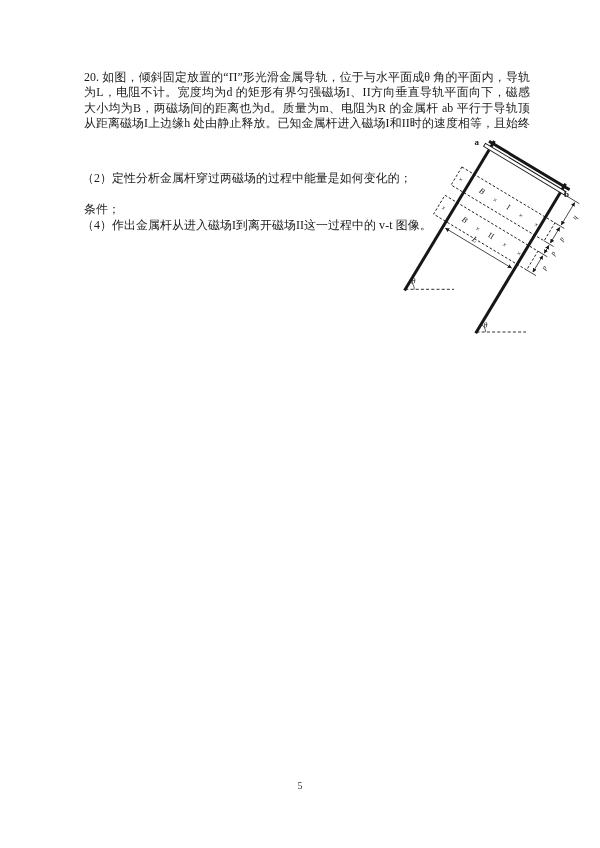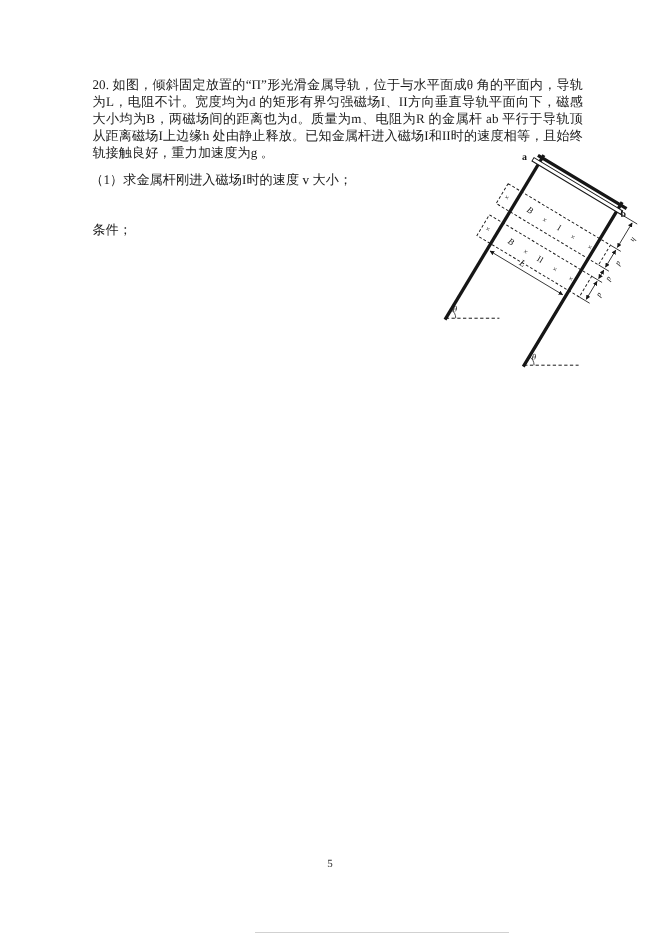--- a/index.html
+++ b/index.html
@@ -66,24 +66,24 @@
 </style>
 </head>
 <body>
 
 <div class="page">
 
   <div class="pline just l0">20. 如图，倾斜固定放置的“Π”形光滑金属导轨，位于与水平面成θ 角的平面内，导轨宽</div>
   <div class="pline just l1">为L，电阻不计。宽度均为d 的矩形有界匀强磁场I、II方向垂直导轨平面向下，磁感应强度</div>
   <div class="pline just l2">大小均为B，两磁场间的距离也为d。质量为m、电阻为R 的金属杆 ab 平行于导轨顶部，</div>
   <div class="pline just l3">从距离磁场I上边缘h 处由静止释放。已知金属杆进入磁场I和II时的速度相等，且始终与导</div>
-  <div class="pline l4">轨接触良好，重力加速度为g 。</div>
 
-  <div class="pline i0">（1）求金属杆刚进入磁场I时的速度 v 大小；</div>
+  <div class="pline i1">（2）定性分析金属杆穿过两磁场的过程中能量是如何变化的；</div>
   <div class="pline i3">条件；</div>
+  <div class="pline i4">（4）作出金属杆从进入磁场I到离开磁场II这一过程中的 v-t 图像。</div>
 
   <svg class="figure" viewBox="0 0 200 212" xmlns="http://www.w3.org/2000/svg">
     <defs>
       <marker id="arw" viewBox="0 0 10 10" refX="9" refY="5" markerWidth="6" markerHeight="6" orient="auto-start-reverse">
         <path d="M0,0 L10,5 L0,10 z" fill="#161616"></path>
       </marker>
     </defs>
 
     <g transform="translate(92,13) rotate(31)">
 

